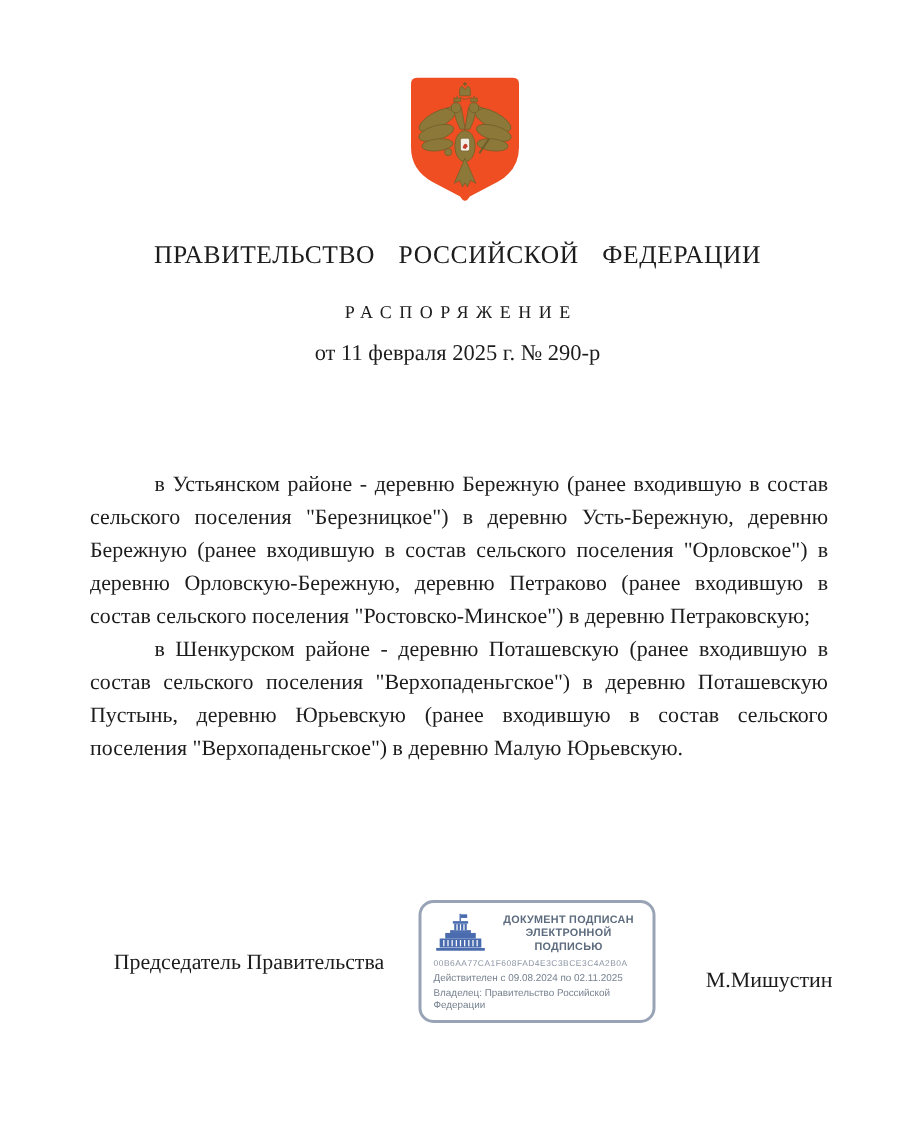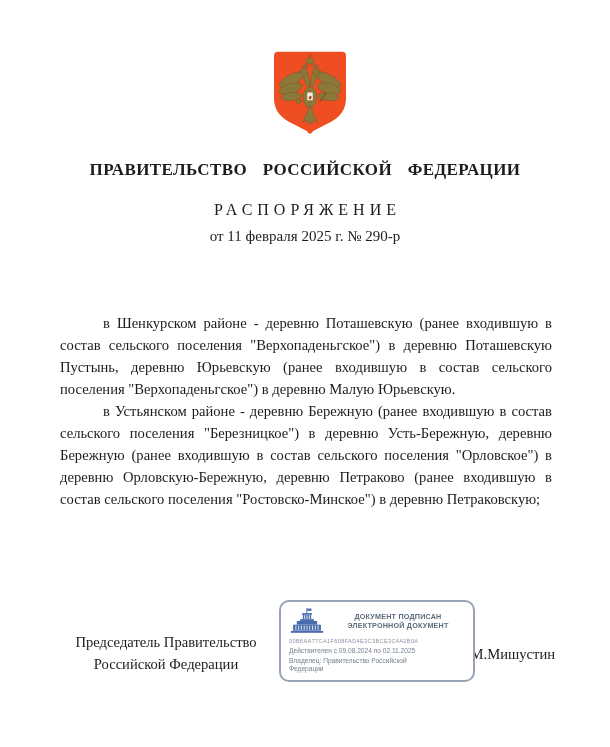--- a/index.html
+++ b/index.html
@@ -3,45 +3,45 @@
 <meta charset="utf-8">
 <style>
   html,body { margin:0; padding:0; background:#ffffff; }
   .page {
     position:relative; width:610px; height:747px; background:#ffffff;
     font-family:"Liberation Serif", serif; color:#1c1c1c; overflow:hidden;
   }
   .emblem { position:absolute; left:270px; top:51px; width:80px; height:88px; }
   .org-title {
     position:absolute; left:0; top:160px; width:610px; text-align:center;
-    font-weight:bold; font-size:17px; letter-spacing:0.4px; word-spacing:11px;
+    font-weight:normal; font-size:17px; letter-spacing:0.4px; word-spacing:11px;
   }
   .doc-type {
     position:absolute; left:0; top:201px; width:610px; text-align:center;
-    font-size:16px; letter-spacing:5px; padding-left:5px; box-sizing:border-box;
+    font-size:12px; letter-spacing:5px; padding-left:5px; box-sizing:border-box;
   }
   .date-line {
     position:absolute; left:0; top:228px; width:610px; text-align:center; font-size:15px;
   }
   .city-line {
     position:absolute; left:0; top:257px; width:610px; text-align:center;
     font-size:9.5px; letter-spacing:1.6px;
   }
   .doc-body {
     position:absolute; left:60px; top:312px; width:492px;
     font-size:14.6px; line-height:22px; text-align:justify;
   }
   .doc-body p { margin:0; text-indent:43px; }
   .sig-title {
     position:absolute; left:66px; top:631px; width:200px; text-align:center;
     font-size:14.6px; line-height:22px;
   }
   .sig-name { position:absolute; right:55px; top:646px; font-size:14.6px;margin-left:48px; }
   .stamp {
-    position:absolute; left:279px; top:600px; width:196px; height:82px;
+    position:absolute; left:279px; top:600px; width:158px; height:82px;
     box-sizing:border-box; border:2px solid #98a4b5; border-radius:10px;
     font-family:"Liberation Sans", sans-serif; color:#6d7a8d;
     padding:6px 8px 4px 8px; background:#ffffff;
   }
   .stamp-head { display:flex; align-items:center; gap:6px; }
   .stamp-icon { width:36px; height:25px; flex:0 0 auto; }
   .stamp-title {
     flex:1; text-align:center; font-size:7.2px; font-weight:bold;
     line-height:9px; color:#5d6b7e; letter-spacing:0.2px;
   }
@@ -86,27 +86,26 @@
       <rect x="46.2" y="51.5" width="7.6" height="10.5" rx="1.5" fill="#f3efe6" stroke="#6f5e2a" stroke-width="0.5"></rect>
       <path d="M48 59.5 q1 -3.5 2.5 -3.5 q1.6 0 1.6 2.2 l-1.6 2.3 z" fill="#c23a2a"></path>
     </svg>
   </div>
 
   <div class="org-title">ПРАВИТЕЛЬСТВО РОССИЙСКОЙ ФЕДЕРАЦИИ</div>
   <div class="doc-type">РАСПОРЯЖЕНИЕ</div>
   <div class="date-line">от 11 февраля 2025 г. № 290-р</div>
 
   <div class="doc-body">
+    <p>в Устьянском районе - деревню Бережную (ранее входившую в состав сельского поселения "Березницкое") в деревню Усть-Бережную, деревню Бережную (ранее входившую в состав сельского поселения "Орловское") в деревню Орловскую-Бережную, деревню Петраково (ранее входившую в состав сельского поселения "Ростовско-Минское") в деревню Петраковскую;</p>
     <p>в Шенкурском районе - деревню Поташевскую (ранее входившую в состав сельского поселения "Верхопаденьгское") в деревню Поташевскую Пустынь, деревню Юрьевскую (ранее входившую в состав сельского поселения "Верхопаденьгское") в деревню Малую Юрьевскую.</p>
-    <p>в Устьянском районе - деревню Бережную (ранее входившую в состав сельского поселения "Березницкое") в деревню Усть-Бережную, деревню Бережную (ранее входившую в состав сельского поселения "Орловское") в деревню Орловскую-Бережную, деревню Петраково (ранее входившую в состав сельского поселения "Ростовско-Минское") в деревню Петраковскую;</p>
   </div>
 
   <div class="sig-title">
-    <div>Председатель Правительство</div>
-    <div>Российской Федерации</div>
+    <div>Председатель Правительства</div>
   </div>
   <div class="sig-name">М.Мишустин</div>
 
   <div class="stamp">
     <div class="stamp-head">
       <span class="stamp-icon">
         <svg viewBox="0 0 38 27" width="36" height="25" aria-hidden="true">
           <g fill="#4a6cae">
             <rect x="18.3" y="0" width="1" height="5.5"></rect>
             <rect x="19.3" y="0.6" width="4.5" height="2.6"></rect>
@@ -118,21 +117,21 @@
             <rect x="1.5" y="24.8" width="35" height="2"></rect>
           </g>
           <g stroke="#ffffff" stroke-width="0.9" fill="none">
             <path d="M16.5 7.8 V12 M19 7.8 V12 M21.5 7.8 V12"></path>
             <path d="M7 19 V23.5 M10 19 V23.5 M13 19 V23.5 M16 19 V23.5 M19 19 V23.5 M22 19 V23.5 M25 19 V23.5 M28 19 V23.5 M31 19 V23.5"></path>
           </g>
         </svg>
       </span>
       <span class="stamp-title">
         <span>ДОКУМЕНТ ПОДПИСАН</span><br>
-        <span>ЭЛЕКТРОННОЙ ДОКУМЕНТ</span>
+        <span>ЭЛЕКТРОННОЙ ПОДПИСЬЮ</span>
       </span>
     </div>
     <div class="stamp-cert">00B6AA77CA1F608FAD4E3C3BCE3C4A2B0A</div>
     <div class="stamp-validity">Действителен с 09.08.2024 по 02.11.2025</div>
     <div class="stamp-owner">Владелец: Правительство Российской Федерации</div>
   </div>
 
 </div>
 
 </body></html>

